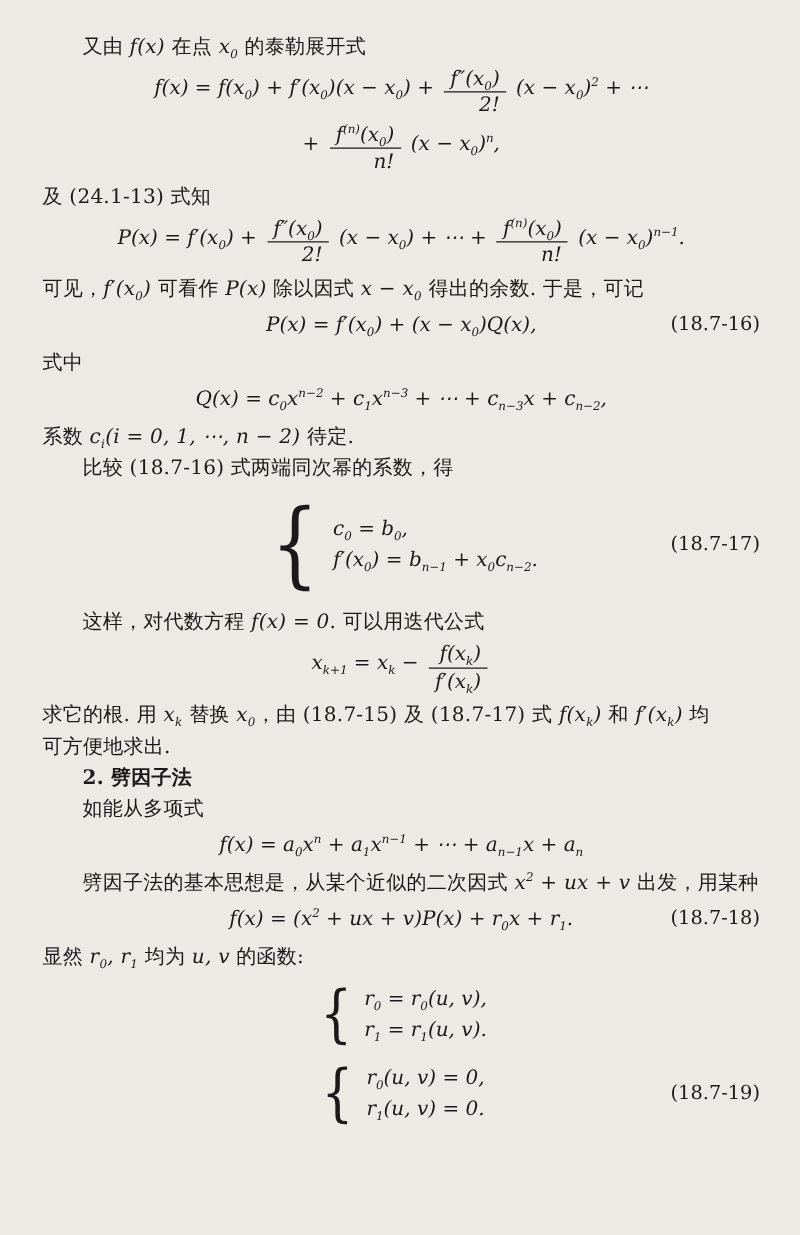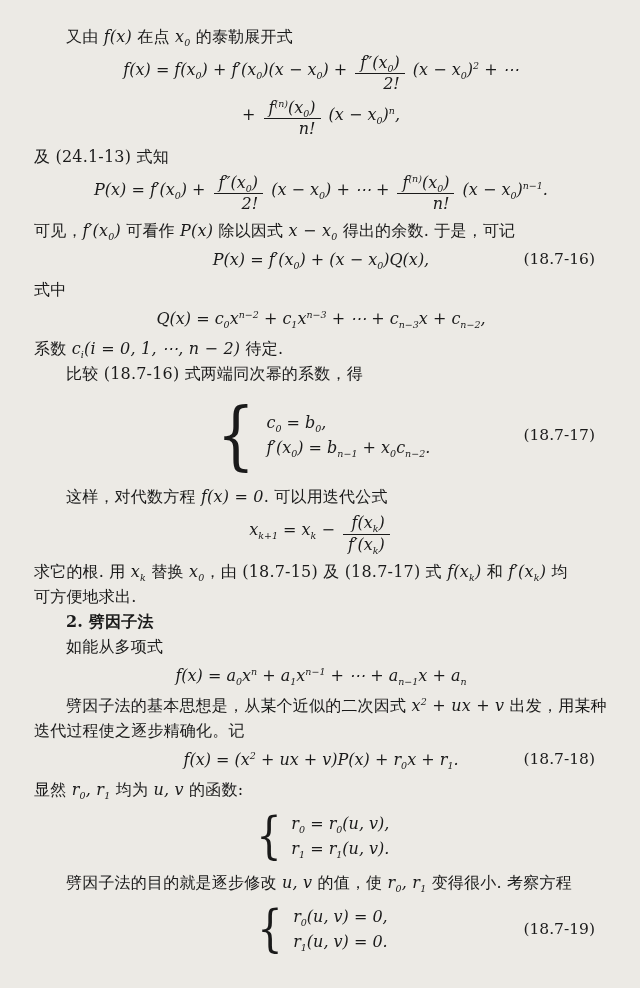--- a/index.html
+++ b/index.html
@@ -48,21 +48,21 @@
     font-size:16px;margin:5px 0;
   }
   .brace{
     font-family:"DejaVu Serif",serif;
     font-weight:400;margin-right:7px;
     transform:scaleX(.8);
   }
   .sys-lines{display:flex;flex-direction:column;text-align:left;}
   .sys-lines .sys-line{line-height:25px;}
   .eq-tag{
-    position:absolute;right:13px;top:50%;transform:translateY(-50%);
+    position:absolute;right:0;top:50%;transform:translateY(-50%);
     font-style:normal;font-size:15.5px;
   }
 </style>
 </head>
 <body>
 
 <main>
   <div id="blocks">
       <p class="para indent"><span class="cn">又由 </span><span class="math">f(x)</span><span class="cn"> 在点 </span><span class="math">x</span><sub>0</sub><span class="cn"> 的泰勒展开式</span></p>
       <div class="formula-row"><span><span class="math">f(x) = f(x</span><sub>0</sub><span class="math">) + f′(x</span><sub>0</sub><span class="math">)(x − x</span><sub>0</sub><span class="math">) + </span><span class="frac"><span class="num math"><span class="math">f″(x</span><sub>0</sub><span class="math">)</span></span><span class="den math"><span class="math">2!</span></span></span><span class="math"> (x − x</span><sub>0</sub><span class="math">)</span><sup>2</sup><span class="math"> + ⋯</span></span></div>
@@ -84,31 +84,29 @@
         <span class="eq-tag">(18.7-17)</span>
       </div>
       <p class="para indent"><span class="cn">这样，对代数方程 </span><span class="math">f(x) = 0</span><span class="cn">. 可以用迭代公式</span></p>
       <div class="formula-row"><span><span class="math">x</span><sub>k+1</sub><span class="math"> = x</span><sub>k</sub><span class="math"> − </span><span class="frac"><span class="num math"><span class="math">f(x</span><sub>k</sub><span class="math">)</span></span><span class="den math"><span class="math">f′(x</span><sub>k</sub><span class="math">)</span></span></span></span></div>
       <p class="para"><span class="cn">求它的根. 用 </span><span class="math">x</span><sub>k</sub><span class="cn"> 替换 </span><span class="math">x</span><sub>0</sub><span class="cn">，由 (18.7-15) 及 (18.7-17) 式 </span><span class="math">f(x</span><sub>k</sub><span class="math">)</span><span class="cn"> 和 </span><span class="math">f′(x</span><sub>k</sub><span class="math">)</span><span class="cn"> 均</span></p>
       <p class="para"><span class="cn">可方便地求出.</span></p>
       <p class="para heading indent"><span class="cn">2. 劈因子法</span></p>
       <p class="para indent"><span class="cn">如能从多项式</span></p>
       <div class="formula-row"><span><span class="math">f(x) = a</span><sub>0</sub><span class="math">x</span><sup>n</sup><span class="math"> + a</span><sub>1</sub><span class="math">x</span><sup>n−1</sup><span class="math"> + ⋯ + a</span><sub>n−1</sub><span class="math">x + a</span><sub>n</sub></span></div>
       <p class="para indent"><span class="cn">劈因子法的基本思想是，从某个近似的二次因式 </span><span class="math">x</span><sup>2</sup><span class="math"> + ux + v</span><span class="cn"> 出发，用某种</span></p>
-      <p class="para"><span class="cn">迭代过程使之逐步精确化。记</span></p>
       <div class="formula-row"><span><span class="math">f(x) = (x</span><sup>2</sup><span class="math"> + ux + v)P(x) + r</span><sub>0</sub><span class="math">x + r</span><sub>1</sub><span class="math">.</span></span><span class="eq-tag">(18.7-18)</span></div>
       <p class="para"><span class="cn">显然 </span><span class="math">r</span><sub>0</sub><span class="math">, r</span><sub>1</sub><span class="cn"> 均为 </span><span class="math">u, v</span><span class="cn"> 的函数:</span></p>
       <div class="system-row">
         <span class="brace" style="font-size: 50px;">{</span>
         <span class="sys-lines">
           <span class="sys-line"><span class="math">r</span><sub>0</sub><span class="math"> = r</span><sub>0</sub><span class="math">(u, v),</span></span>
           <span class="sys-line"><span class="math">r</span><sub>1</sub><span class="math"> = r</span><sub>1</sub><span class="math">(u, v).</span></span>
         </span>
       </div>
-      <p class="para indent"><span class="cn">劈因子法的目的就是逐步修改 </span><span class="math">u, v</span><span class="cn"> 的值，使 </span><span class="math">r</span><sub>0</sub><span class="math">, r</span><sub>1</sub><span class="cn"> 变得很小.  考察方程</span></p>
       <div class="system-row">
         <span class="brace" style="font-size: 50px;">{</span>
         <span class="sys-lines">
           <span class="sys-line"><span class="math">r</span><sub>0</sub><span class="math">(u, v) = 0,</span></span>
           <span class="sys-line"><span class="math">r</span><sub>1</sub><span class="math">(u, v) = 0.</span></span>
         </span>
         <span class="eq-tag">(18.7-19)</span>
       </div>
     </div>
 

